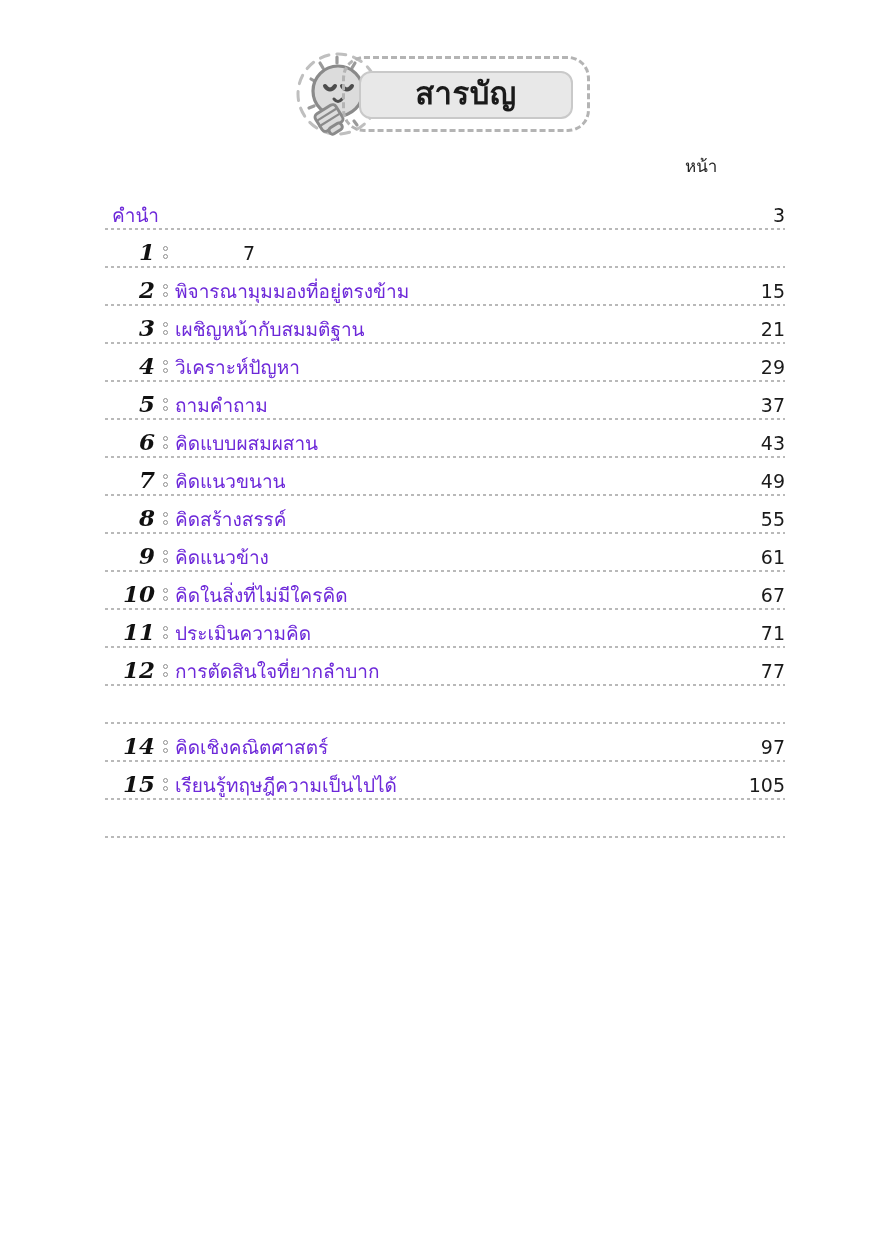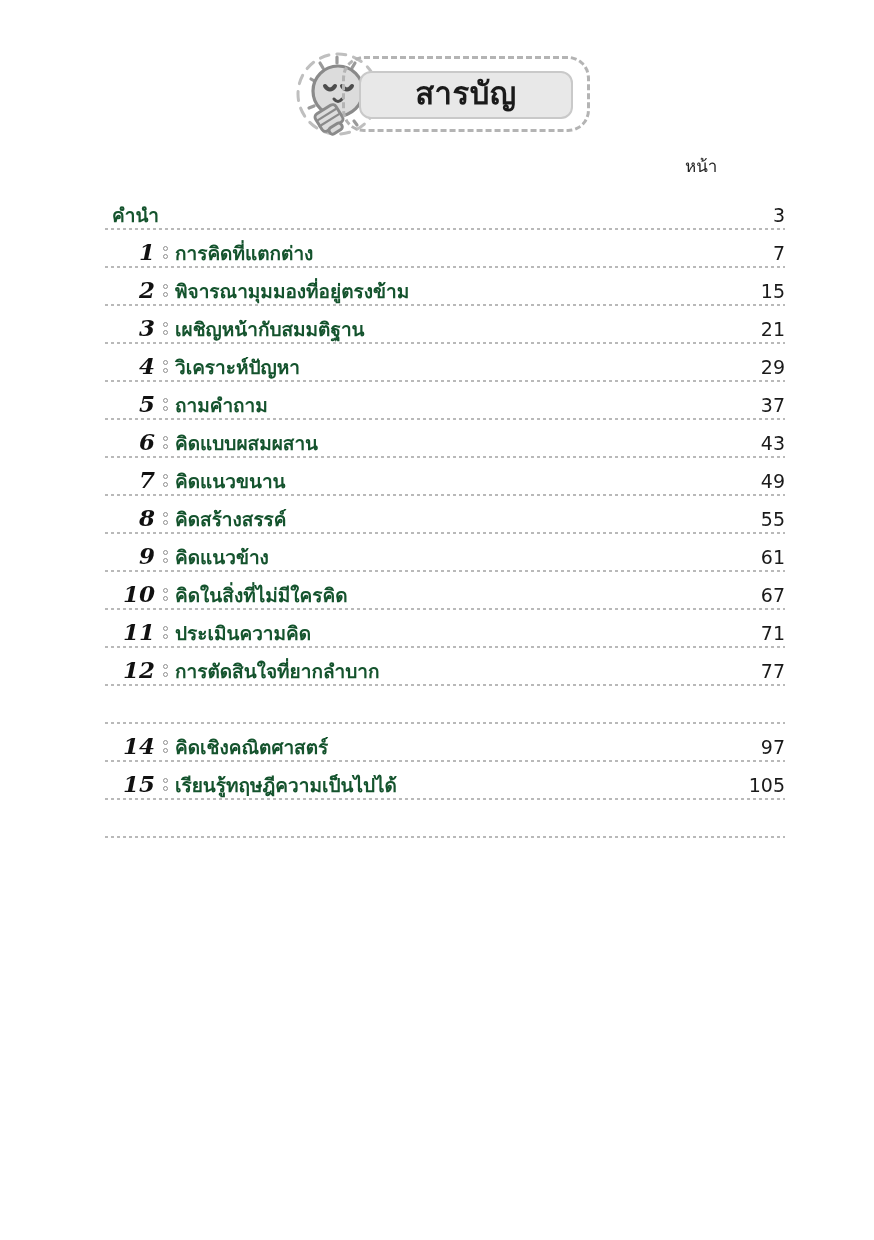--- a/index.html
+++ b/index.html
@@ -152,24 +152,23 @@
     width: 5px;
     height: 5px;
     border: 1.2px solid #8f8f8f;
     border-radius: 50%;
     box-sizing: border-box;
   }
 
   .title {
     flex: 1 1 auto;
     font-size: 19px;
-    color: #14532d;
+    color: #6d28d9;
     line-height: 1.1;
     white-space: nowrap;
-    font-weight: bold;
   }
 
   .pageno {
     flex: 0 0 80px;
     width: 80px;
     text-align: right;
     font-size: 19px;
     color: #1a1a1a;
     line-height: 1.1;
   }
@@ -258,21 +257,20 @@
     <div id="chapter-rows">
         <div class="toc-row">
     <div class="row-line">
       <span class="num">1</span>
       <span class="sep">
         <span class="sep-dots">
                 <i></i>
                 <i></i>
               </span>
       </span>
-      <span class="title">การคิดที่แตกต่าง</span>
       <span class="pageno">7</span>
     </div>
     <div class="divider"></div>
   </div>
         <div class="toc-row">
     <div class="row-line">
       <span class="num">2</span>
       <span class="sep">
         <span class="sep-dots">
                 <i></i>

